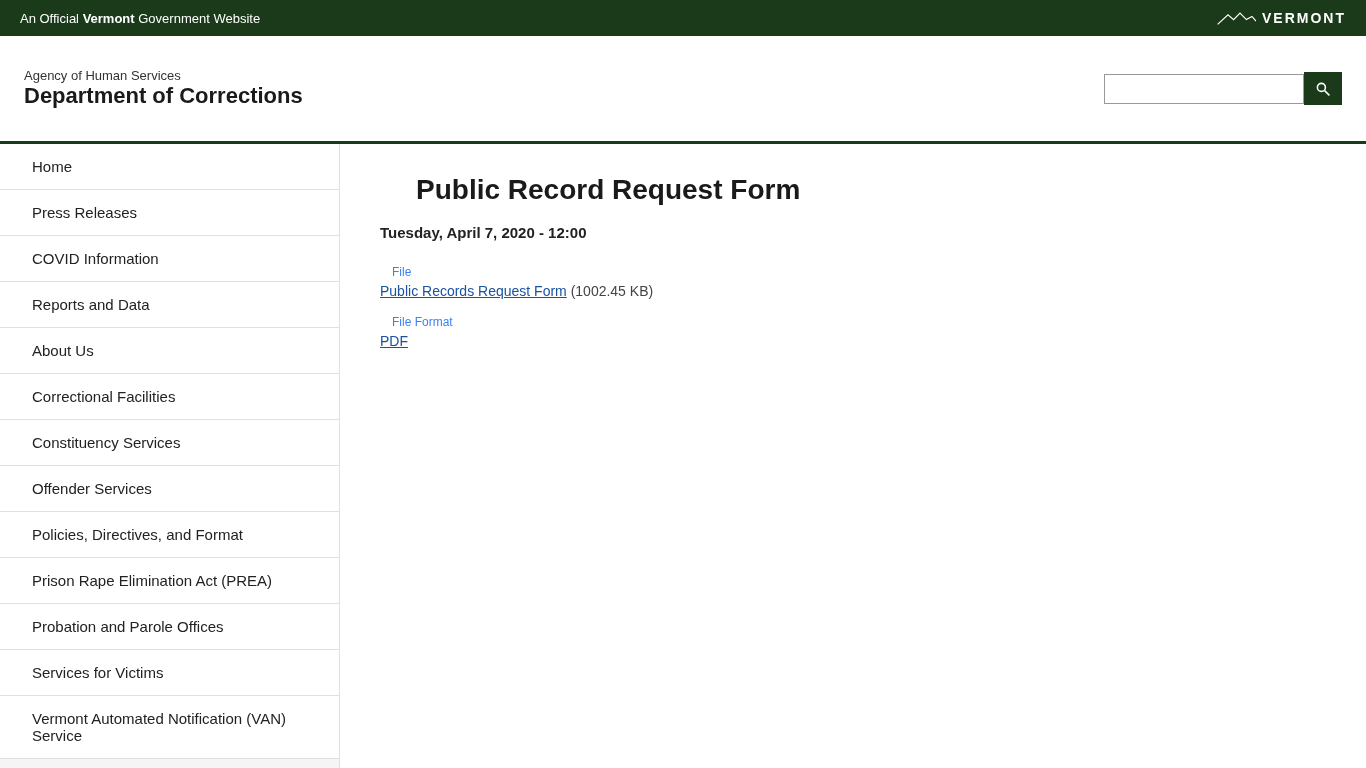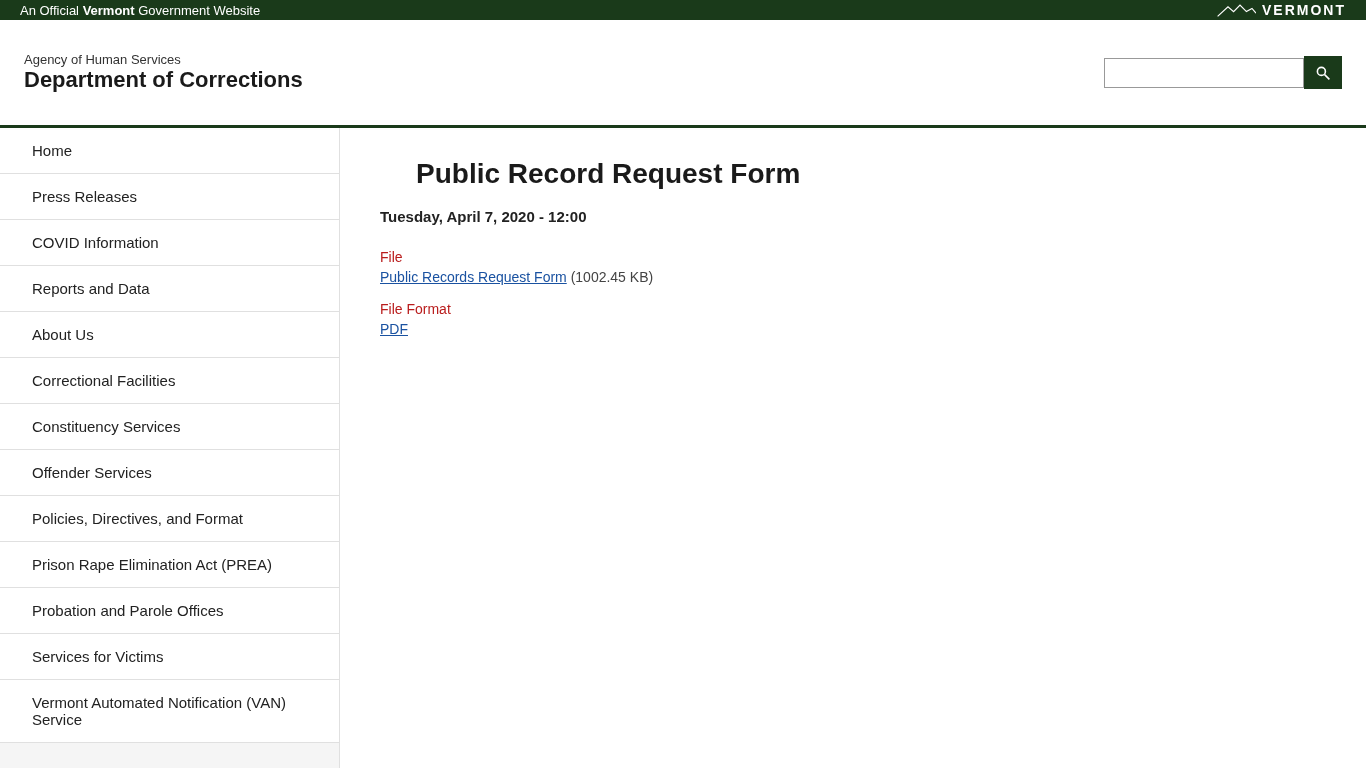--- a/index.html
+++ b/index.html
@@ -16,21 +16,21 @@
     }
 
     
     #top-banner {
       background-color: #1a3a1a;
       color: #fff;
       padding: 6px 20px;
       display: flex;
       justify-content: space-between;
       align-items: center;
-      height: 20px;
+      height: 36px;
     }
 
     #top-banner .official-text {
       font-size: 13px;
     }
 
     #top-banner .official-text strong {
       font-weight: bold;
     }
 
@@ -148,23 +148,24 @@
       font-weight: bold;
       color: #222;
       margin-bottom: 24px;
     }
 
     .content-section {
       margin-bottom: 16px;
     }
 
     .content-label {
-      font-size: 14px;
-      color: #b91c1c;
+      font-size: 12px;
+      color: #3b82f6;
       margin-bottom: 4px;
+      margin-left: 12px;
     }
 
     .content-link {
       color: #1a52a1;
       text-decoration: underline;
       font-size: 14px;
       cursor: pointer;
     }
 
     .file-size {

